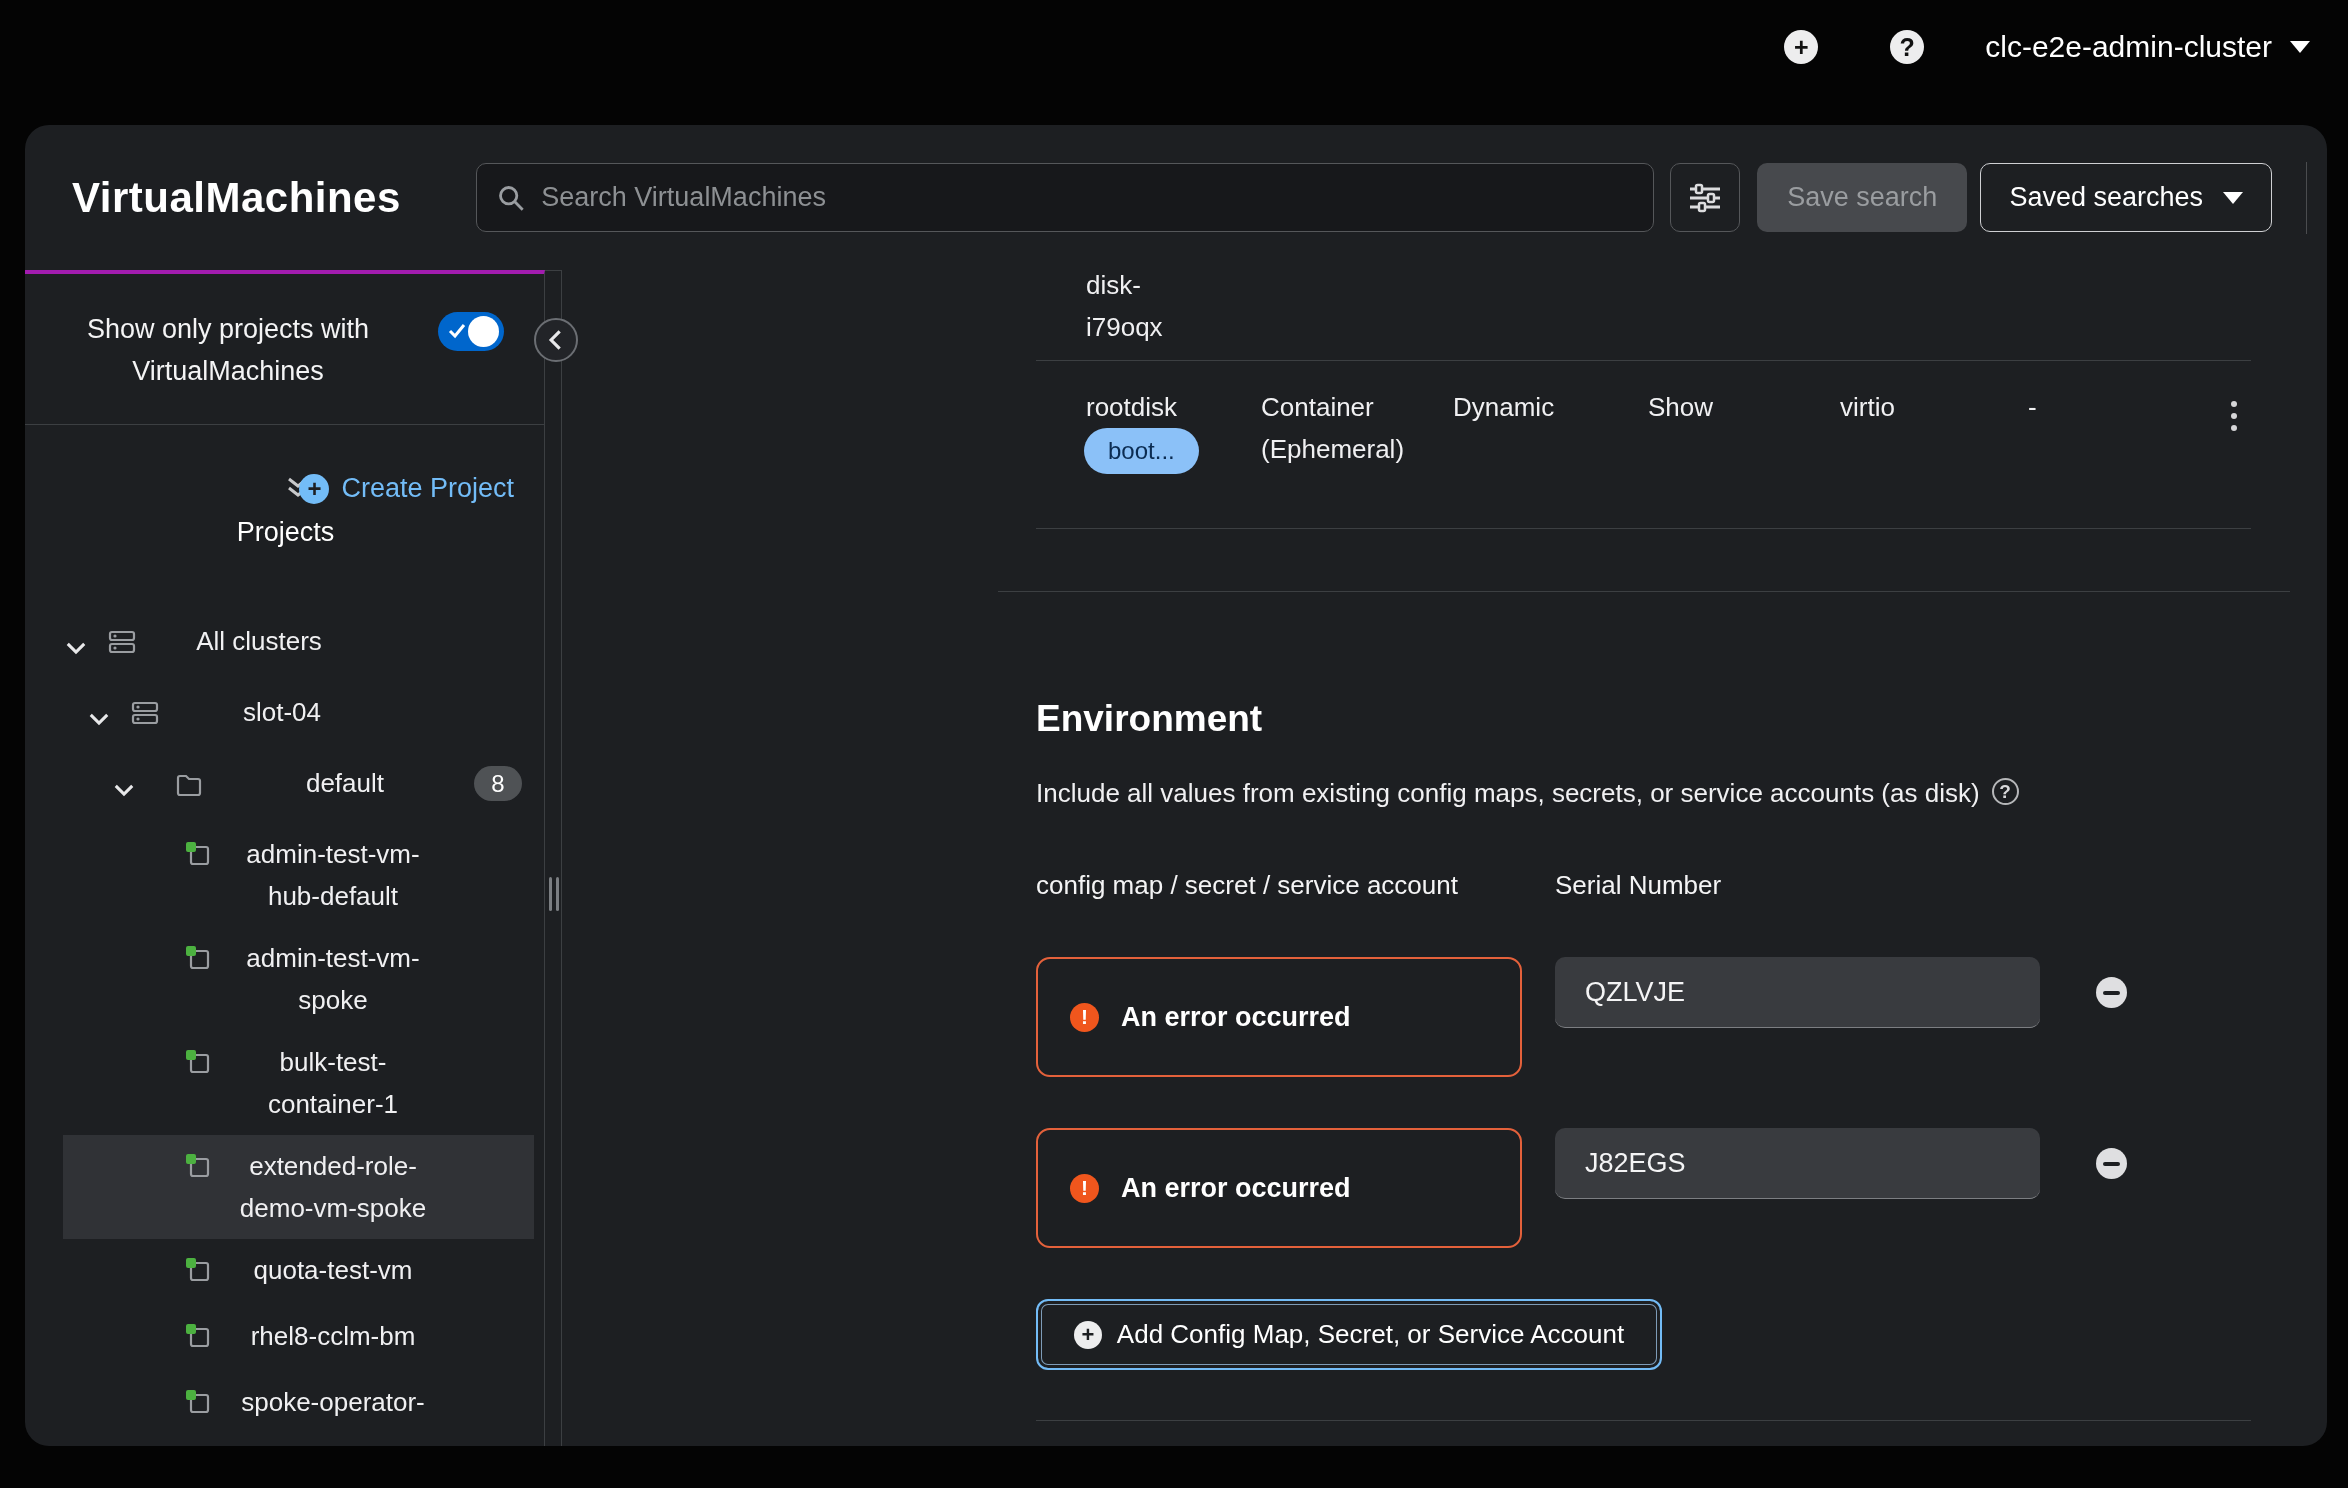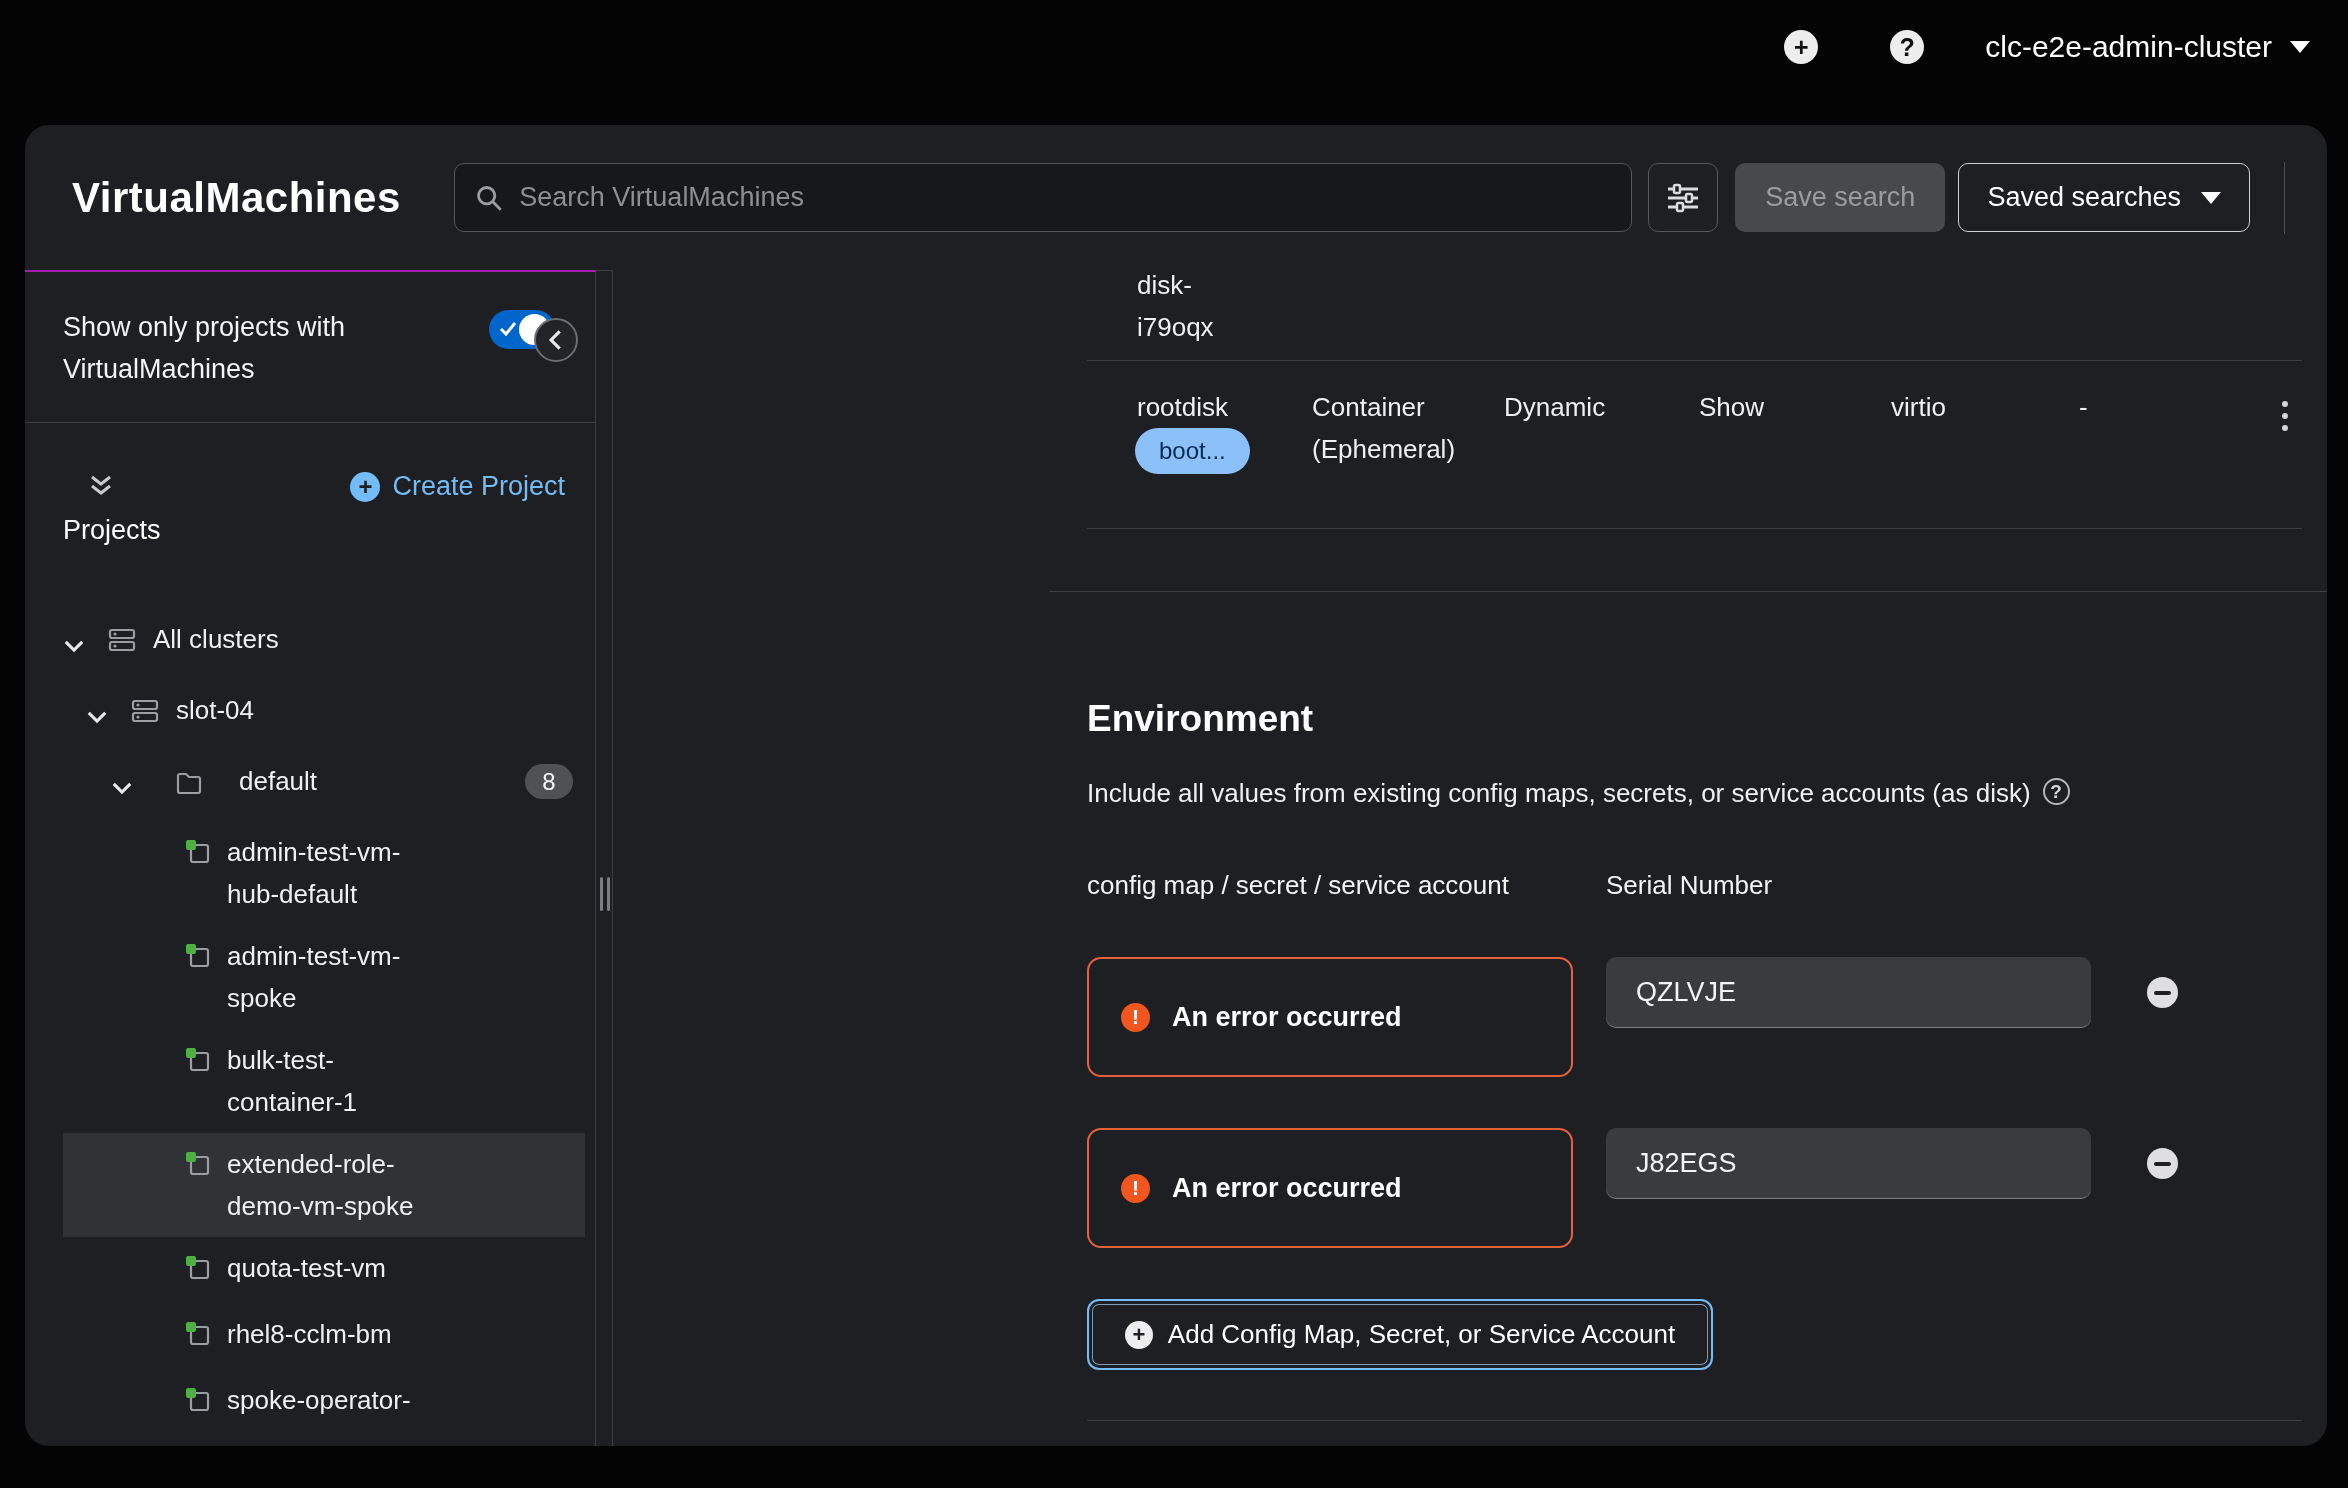--- a/index.html
+++ b/index.html
@@ -35,21 +35,21 @@
     position: absolute; left: 25px; top: 125px;
     width: 2302px; height: 1321px;
     background: #1d1f22;
     border-radius: 24px;
     overflow: hidden;
   }
 
   
   .panel-header {
     height: 145px; display: flex; align-items: center;
-    padding: 0 42px 0 47px;
+    padding: 0 20px 0 47px;
   }
   .page-title { font-size: 42px; font-weight: bold; color: #fff; letter-spacing: .5px; }
   .search-wrap {
     margin-left: auto;
     width: 1178px; height: 69px;
     background: #17181b; border: 1px solid #55575a; border-radius: 10px;
     display: flex; align-items: center; padding: 0 20px;
   }
   .search-wrap svg { flex: none; }
   .search-input {
@@ -72,23 +72,24 @@
     background: transparent; color: #fff; border: 1px solid #cfd0d3;
   }
   .btn-secondary .caret { margin-left: 20px; border-top-color:#fff; }
   .header-divider { width: 1px; height: 72px; background: #4a4c4f; margin-left: 34px; }
 
   
   .panel-body { position: absolute; top: 145px; bottom: 0; left: 0; right: 0; display: flex; }
 
   
   .sidebar {
-    width: 571px; flex: none; position: relative;
-    border-top: 2px solid #a21caf; border-right: 1px solid #3c3f42;
+    width: 520px; flex: none; position: relative;
+    border-top: 4px solid #a21caf; border-right: 1px solid #3c3f42;
     overflow: hidden;
+    text-align: center;
   }
   .filter-row { display: flex; align-items: flex-start; justify-content: space-between; padding: 34px 40px 0 38px; }
   .filter-label { font-size: 27px; line-height: 42px; width: 330px; color: #f4f4f5; }
   .switch {
     position: relative; width: 66px; height: 39px; border-radius: 20px;
     background: #0066cc; flex: none; margin-top: 4px; cursor: pointer;
   }
   .switch .knob { position: absolute; right: 5px; top: 4px; width: 31px; height: 31px; border-radius: 50%; background: #fff; }
   .switch .check { position: absolute; left: 9px; top: 9px; color:#fff; }
   .sidebar-divider { border-bottom: 1px solid #3c3f42; margin-top: 32px; }

